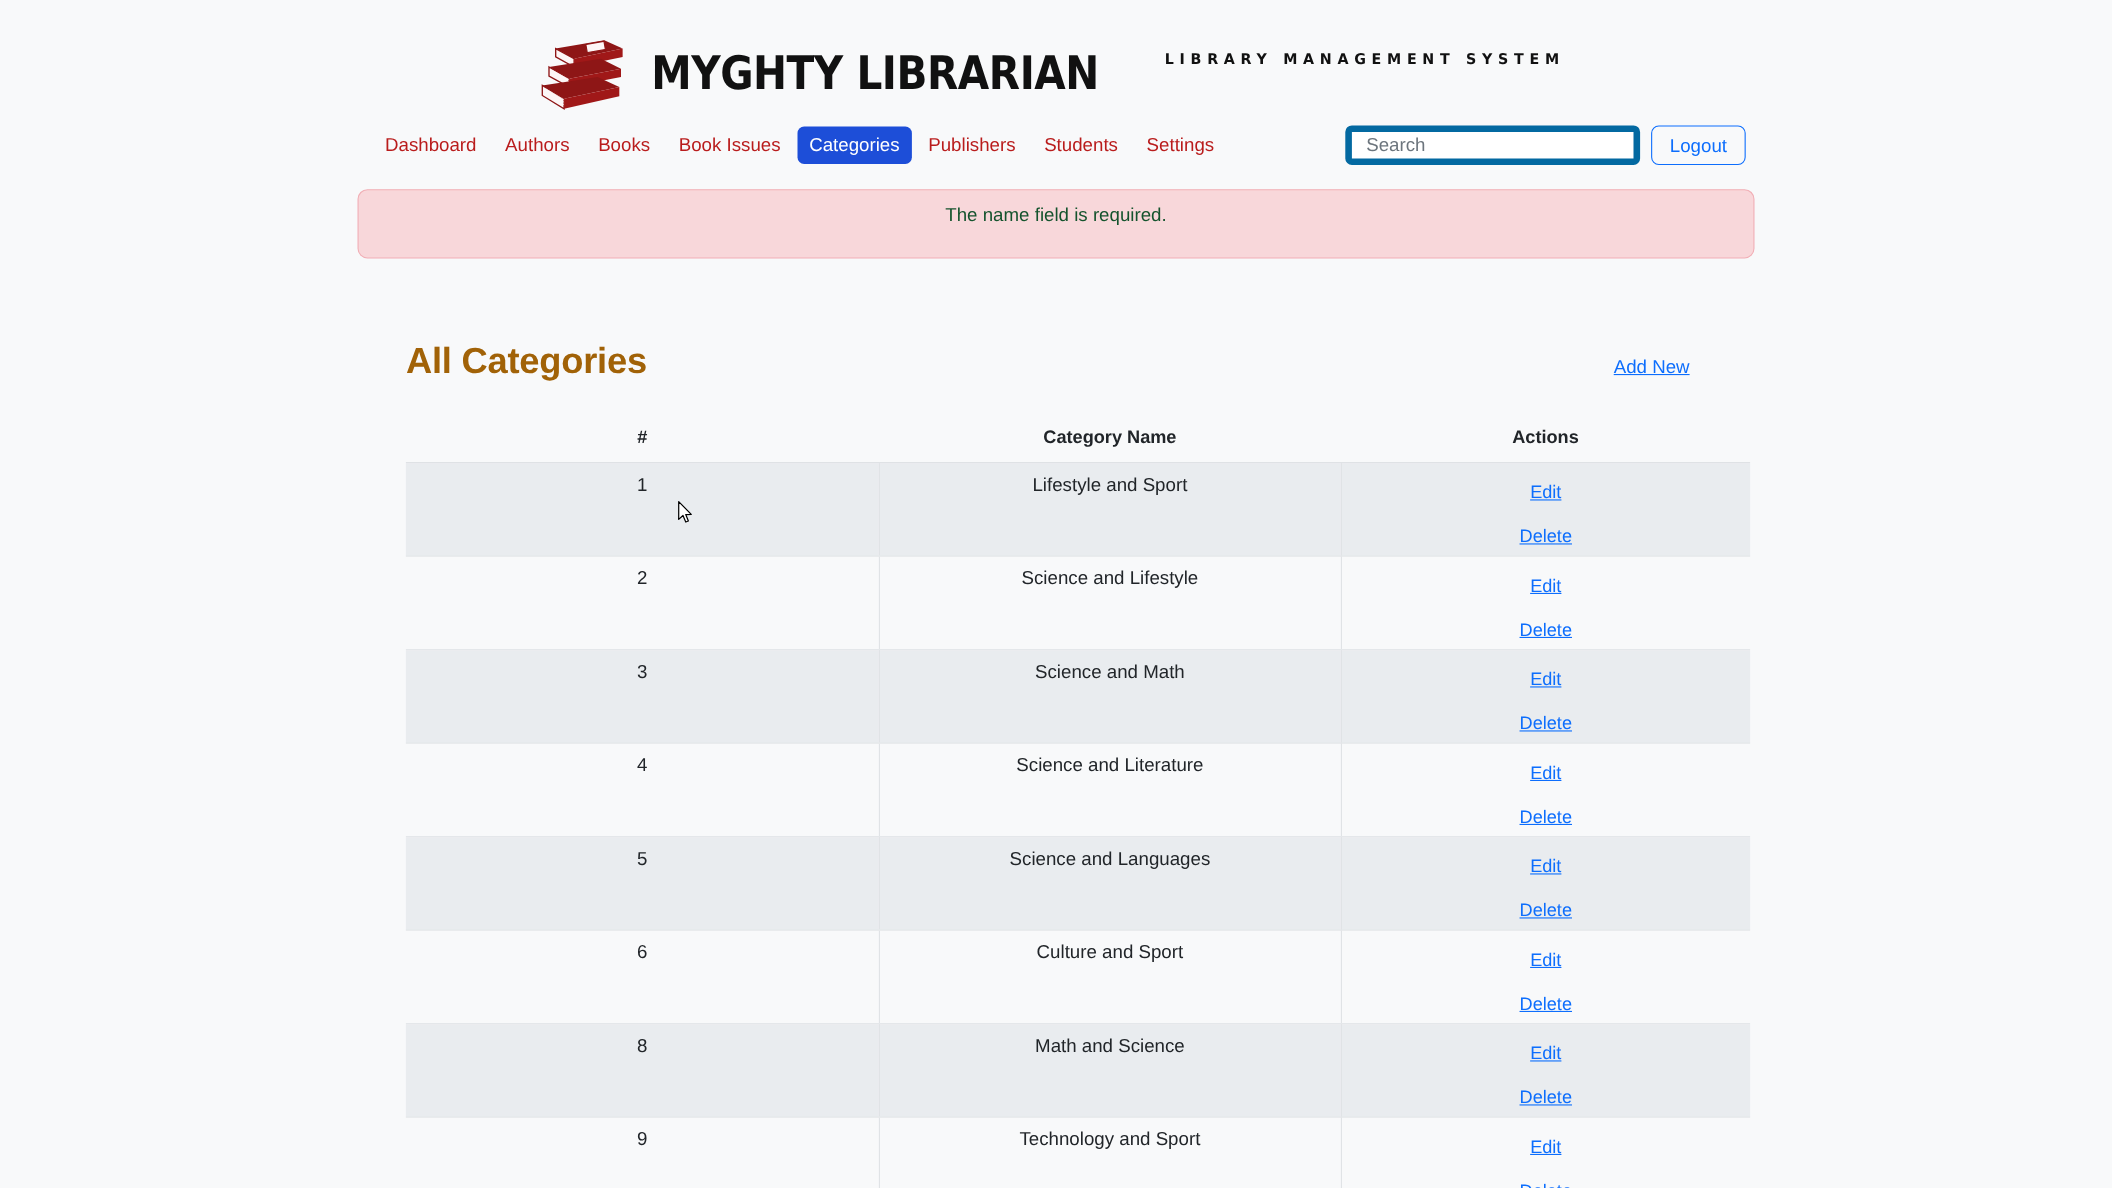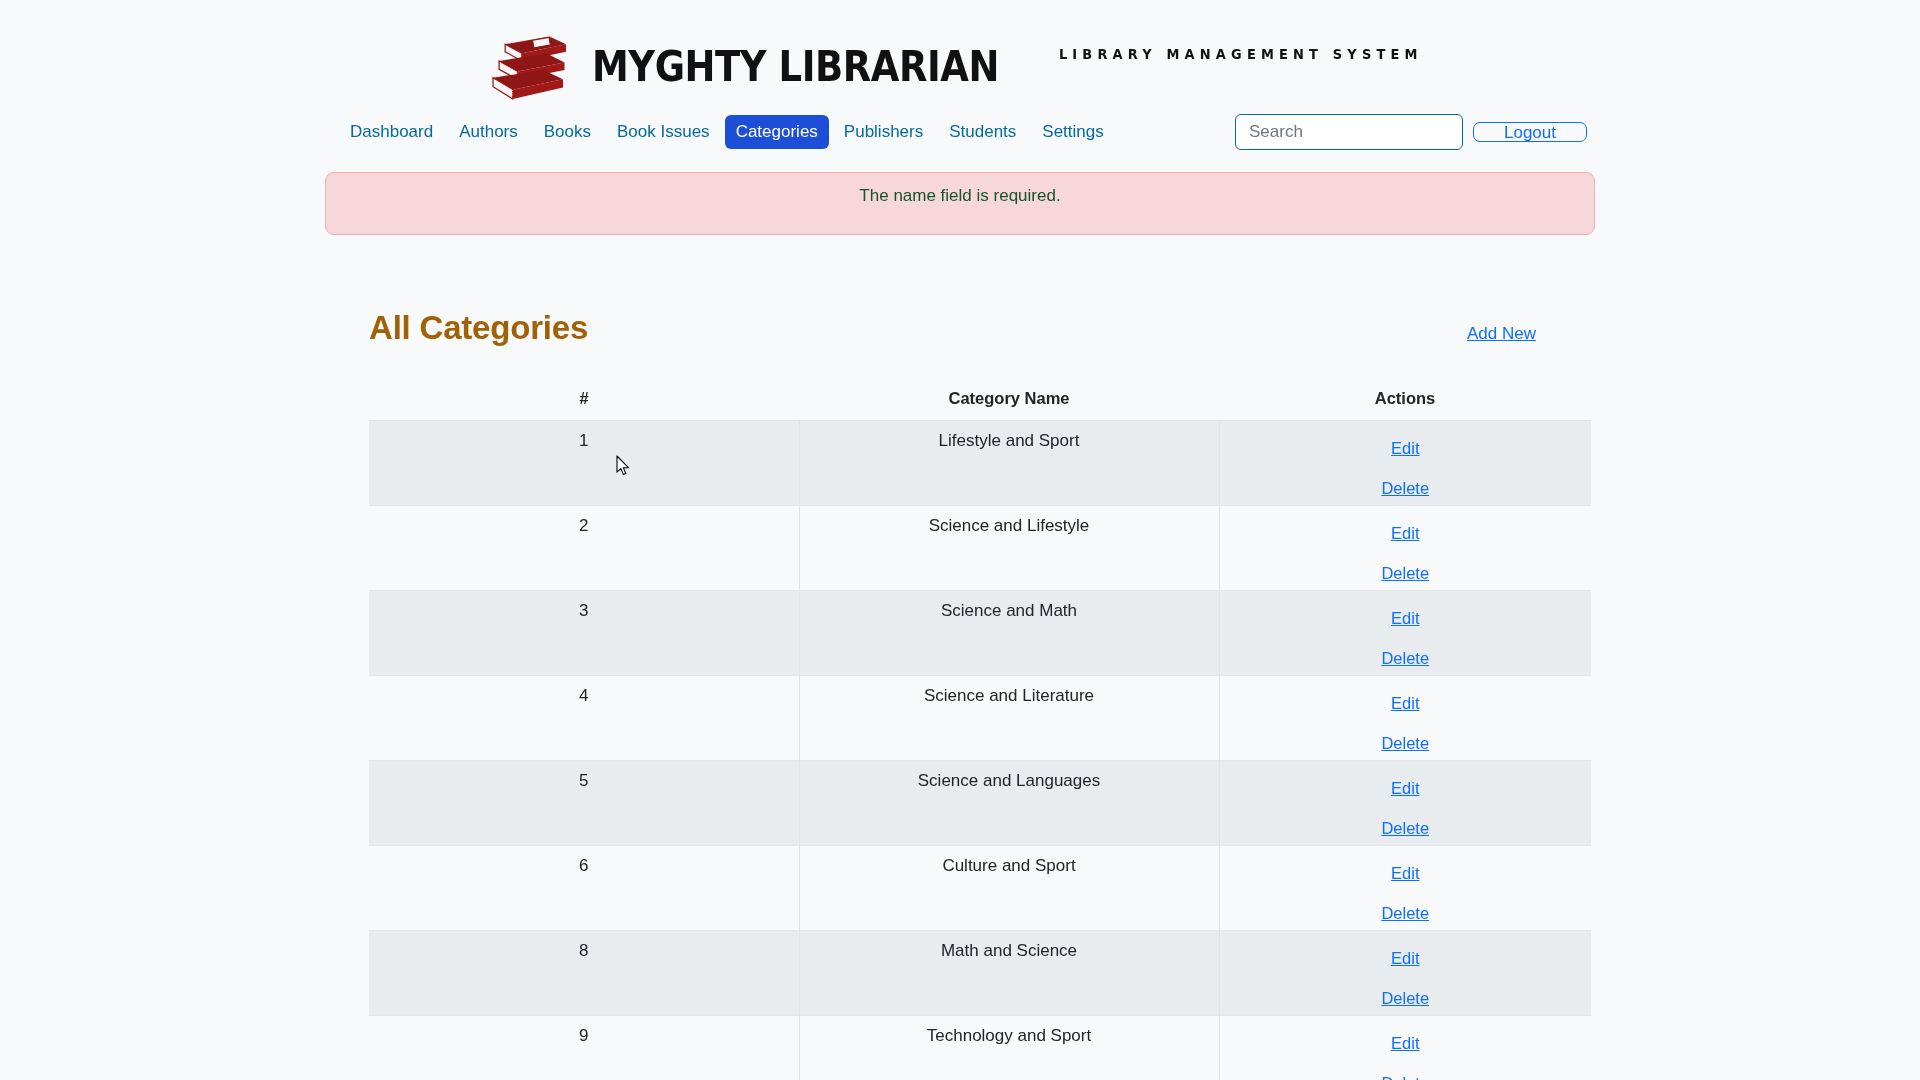--- a/index.html
+++ b/index.html
@@ -65,56 +65,56 @@
     padding-left: 14px;
     position: relative;
   }
   .nav {
     display: flex;
     align-items: center;
     gap: 4px;
   }
   .nav-item {
     font-size: 17px;
-    color: #0369a1;
+    color: #b91c1c;
     padding: 7px 11px;
     border-radius: 6px;
     text-decoration: none;
     white-space: nowrap;
     line-height: 1.2;
     cursor: pointer;
   }
   .nav-item.active {
     background: #1d4ed8;
     color: #ffffff;
   }
 
   .nav-right {
     margin-left: auto;
     display: flex;
     align-items: center;
     gap: 10px;
     padding-right: 8px;
   }
   .search-input {
-    width: 228px;
+    width: 268px;
     height: 36px;
-    border: 1px solid #0369a1;
+    border: 6px solid #0369a1;
     border-radius: 6px;
     background: #ffffff;
     font-size: 17px;
     padding: 1px 13px;
     color: #212529;
     font-family: "Liberation Sans", sans-serif;
     outline: none;
   }
   .search-input::placeholder { color: #6c757d; opacity: 1; }
   .logout-btn {
-    height: 20px;
-    padding: 0 30px;
+    height: 36px;
+    padding: 0 16px;
     border: 1px solid #0d6efd;
     border-radius: 7px;
     background: transparent;
     color: #0d6efd;
     font-size: 17px;
     font-family: "Liberation Sans", sans-serif;
     cursor: pointer;
     line-height: 1;
   }
 

